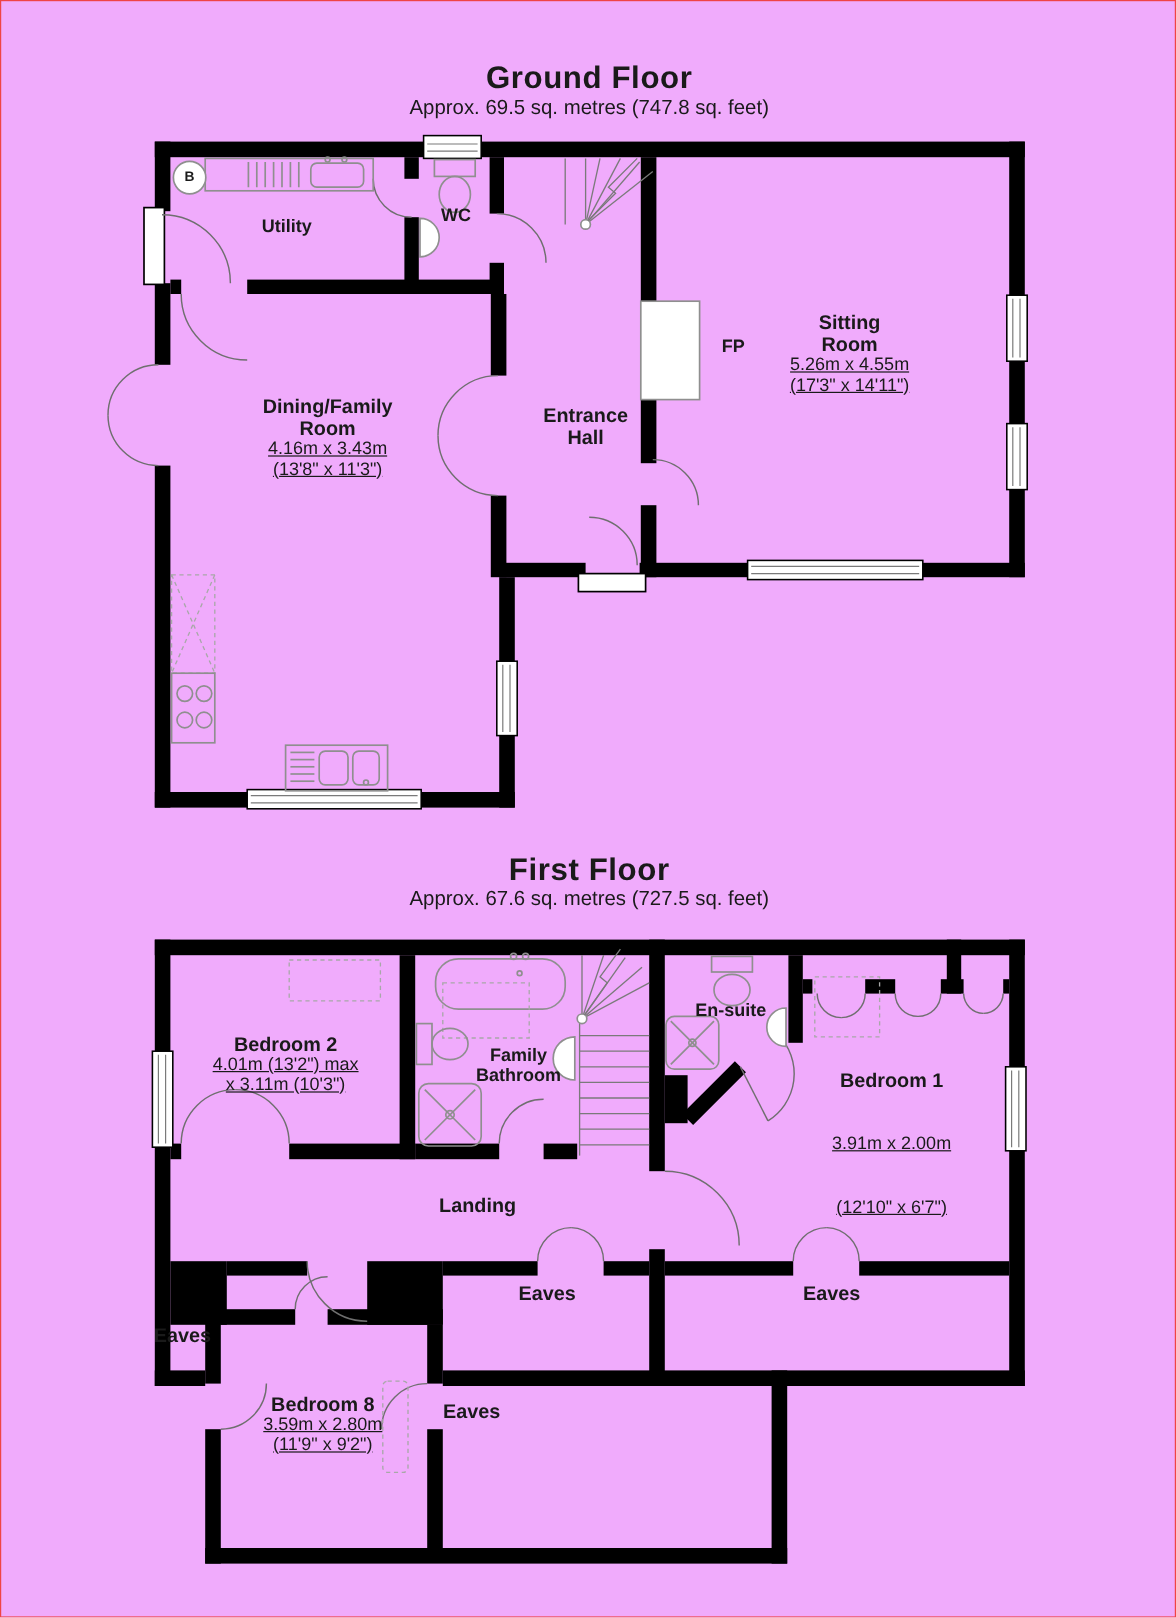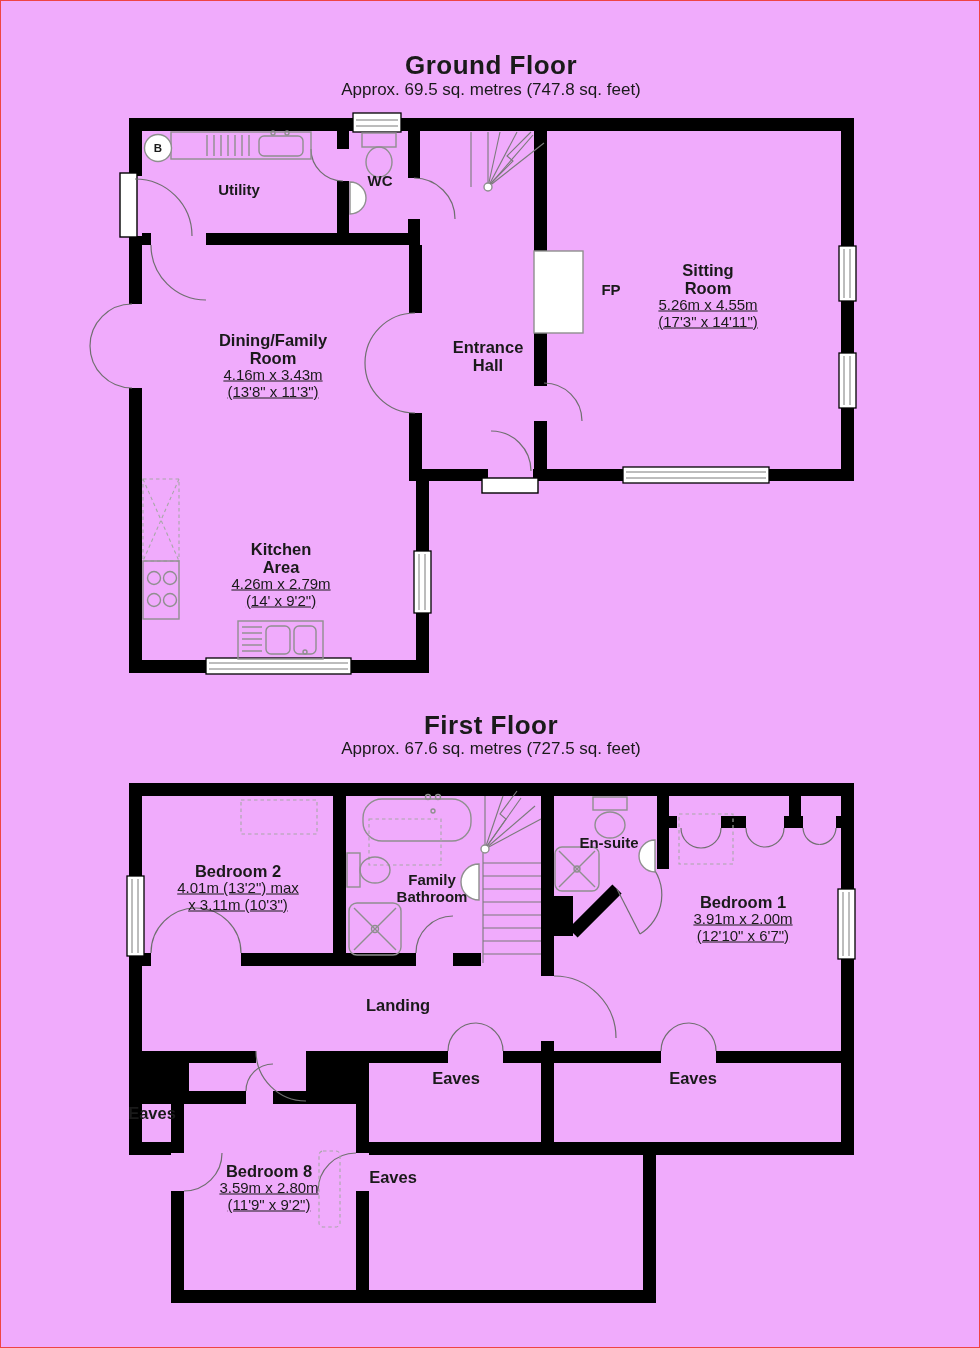--- a/index.html
+++ b/index.html
@@ -315,26 +315,20 @@
   <span class="room-dims">(17'3" x 14'11")</span>
 </div>
 
 <div class="lbl" style="left:272px;top:364px;">
   <span class="room-name">Dining/Family</span>
   <span class="room-name">Room</span>
   <span class="room-dims">4.16m x 3.43m</span>
   <span class="room-dims">(13'8" x 11'3")</span>
 </div>
 
-<div class="lbl" style="left:280px;top:573px;">
-  <span class="room-name">Kitchen</span>
-  <span class="room-name">Area</span>
-  <span class="room-dims">4.26m x 2.79m</span>
-  <span class="room-dims">(14' x 9'2")</span>
-</div>
 
 <div class="lbl" style="left:490px;top:724px;">
       <span class="floor-title">First Floor</span>
     </div>
 <div class="lbl" style="left:490px;top:748px;">
       <span class="floor-sub">Approx. 67.6 sq. metres (727.5 sq. feet)</span>
     </div>
 
 <div class="lbl" style="left:237px;top:886px;">
   <span class="room-name">Bedroom 2</span>
@@ -344,21 +338,21 @@
 
 <div class="lbl" style="left:431px;top:887px;justify-content:flex-end;">
   <span class="room-name-sm">Family</span>
   <span class="room-name-sm">Bathroom</span>
 </div>
 
 <div class="lbl" style="left:608px;top:841px;">
   <span class="room-name-sm">En-suite</span>
 </div>
 
-<div class="lbl" style="left:742px;top:917px;">
+<div class="lbl" style="left:742px;top:952px;gap:36px;">
   <span class="room-name">Bedroom 1</span>
   <span class="room-dims">3.91m x 2.00m</span>
   <span class="room-dims">(12'10" x 6'7")</span>
 </div>
 
 <div class="lbl" style="left:397px;top:1004px;">
   <span class="room-name">Landing</span>
 </div>
 
 <div class="lbl" style="left:151px;top:1112px;">

